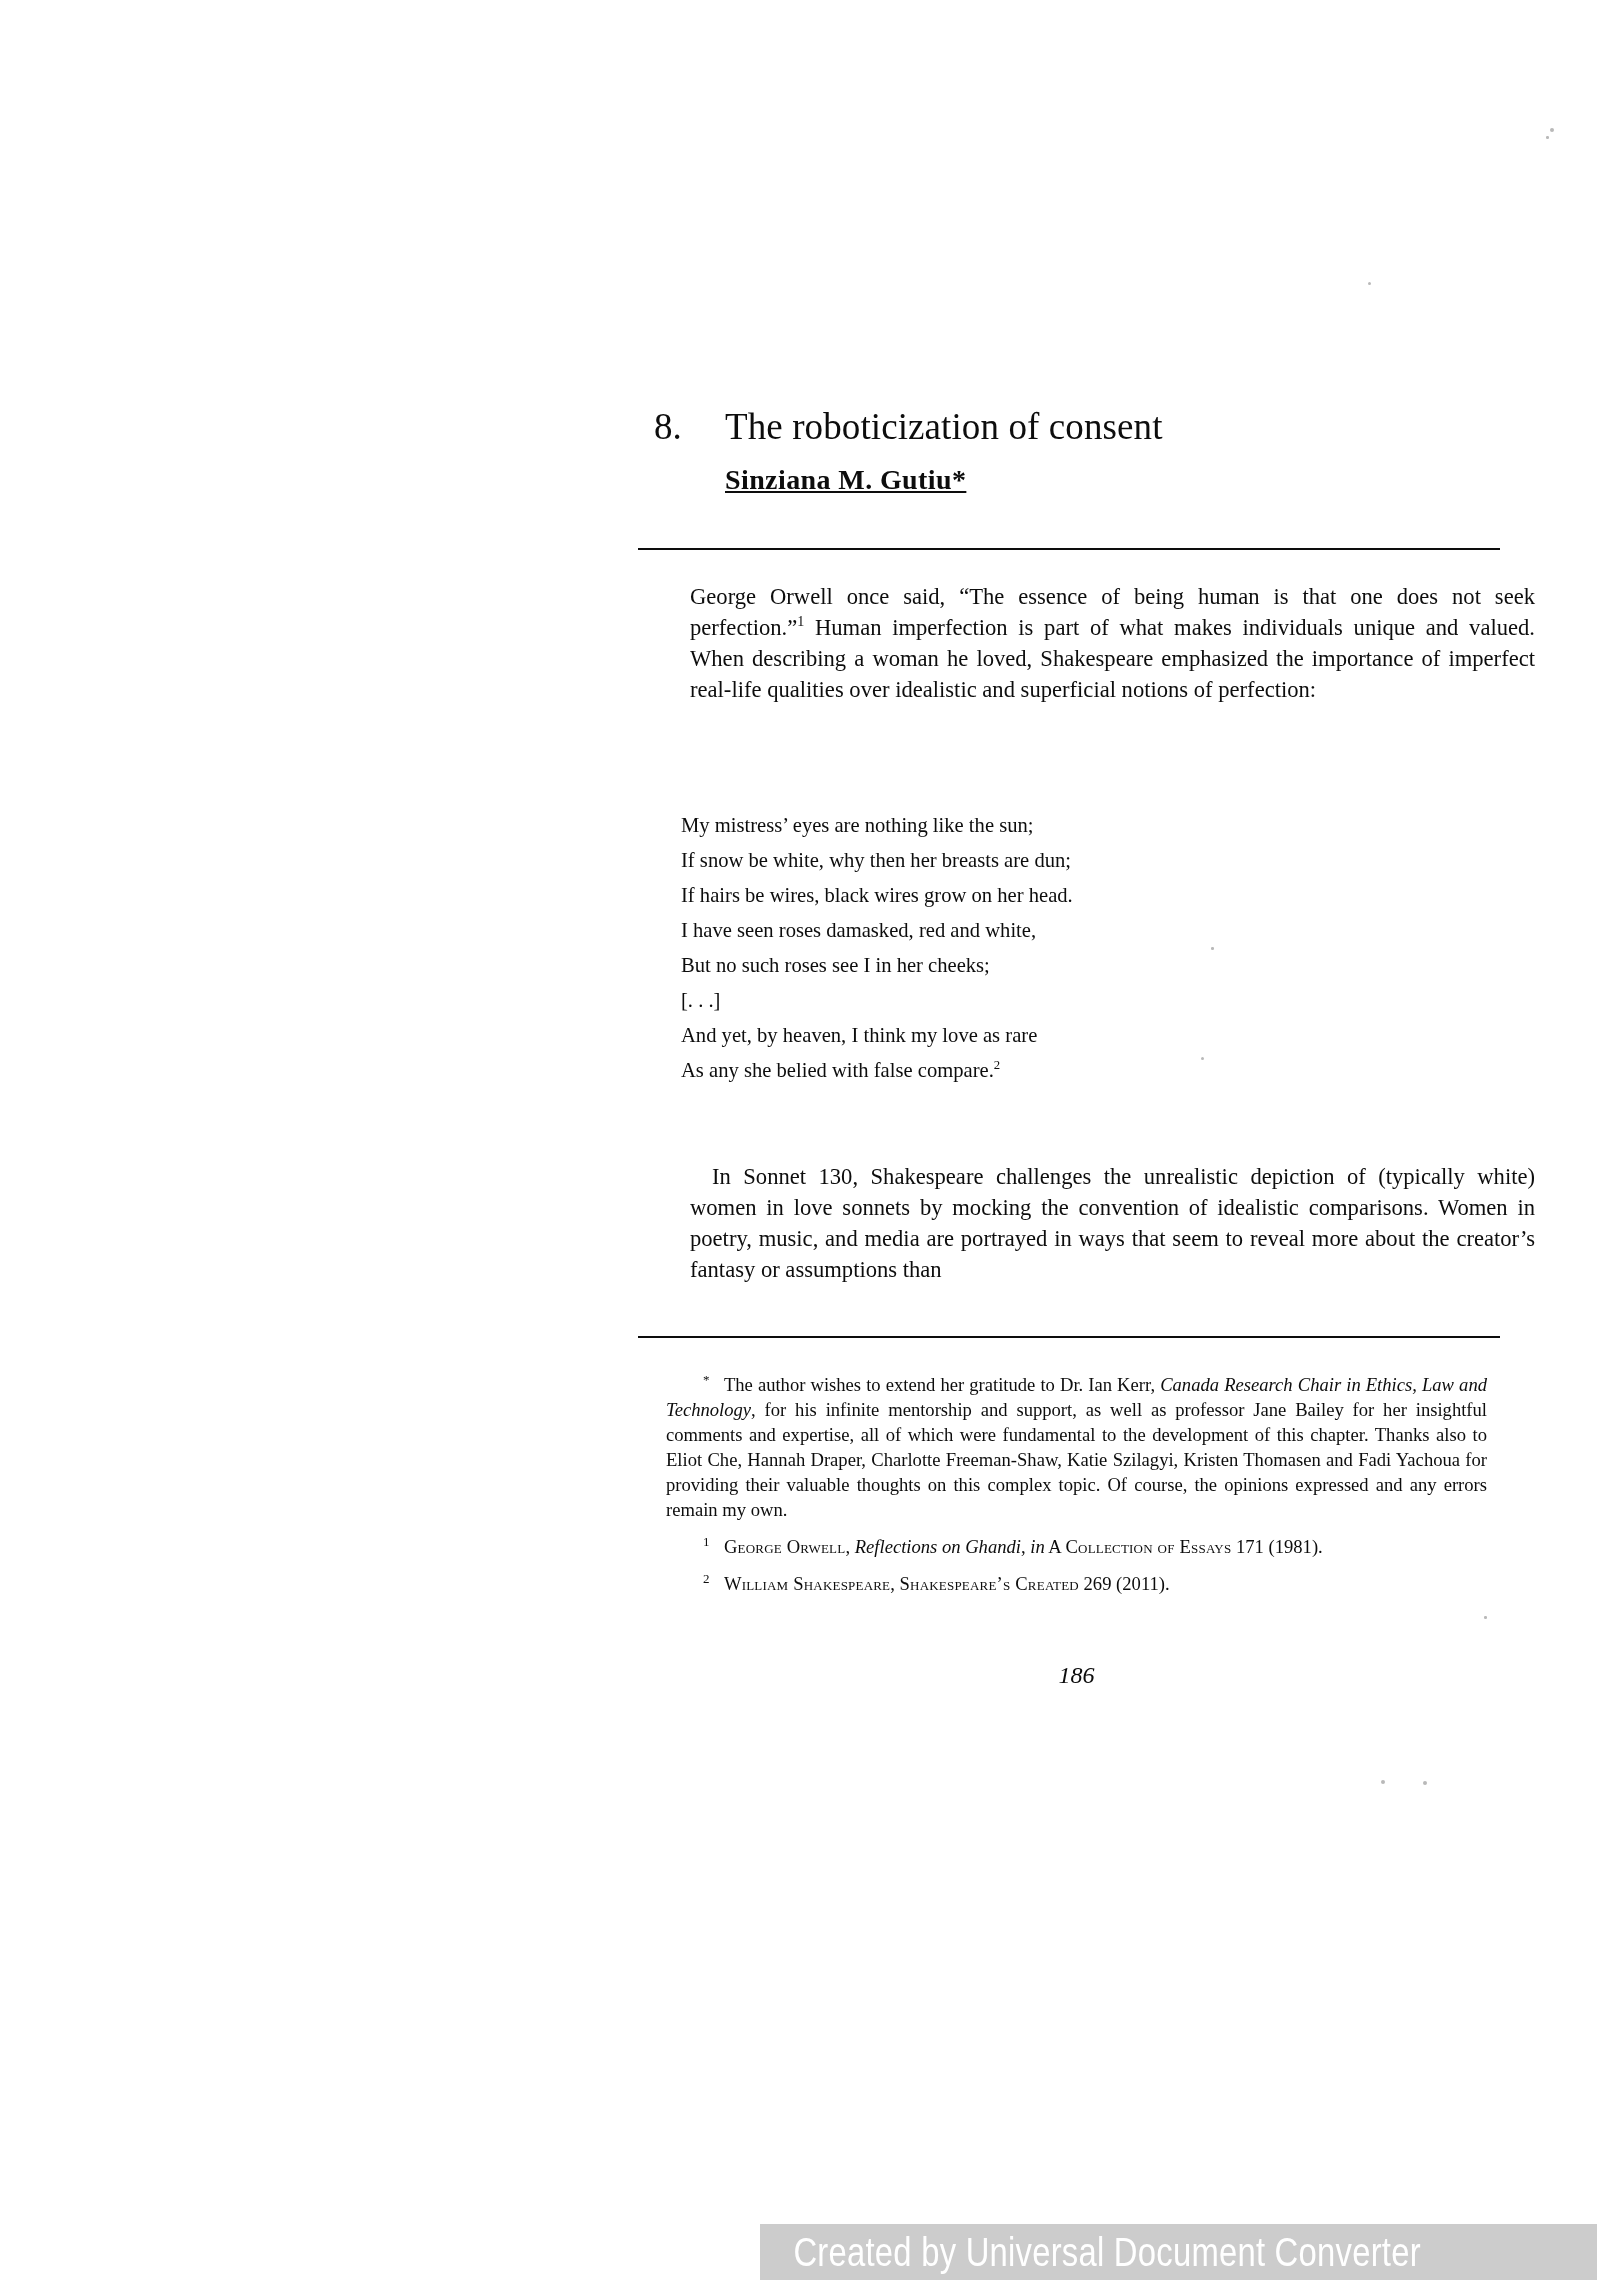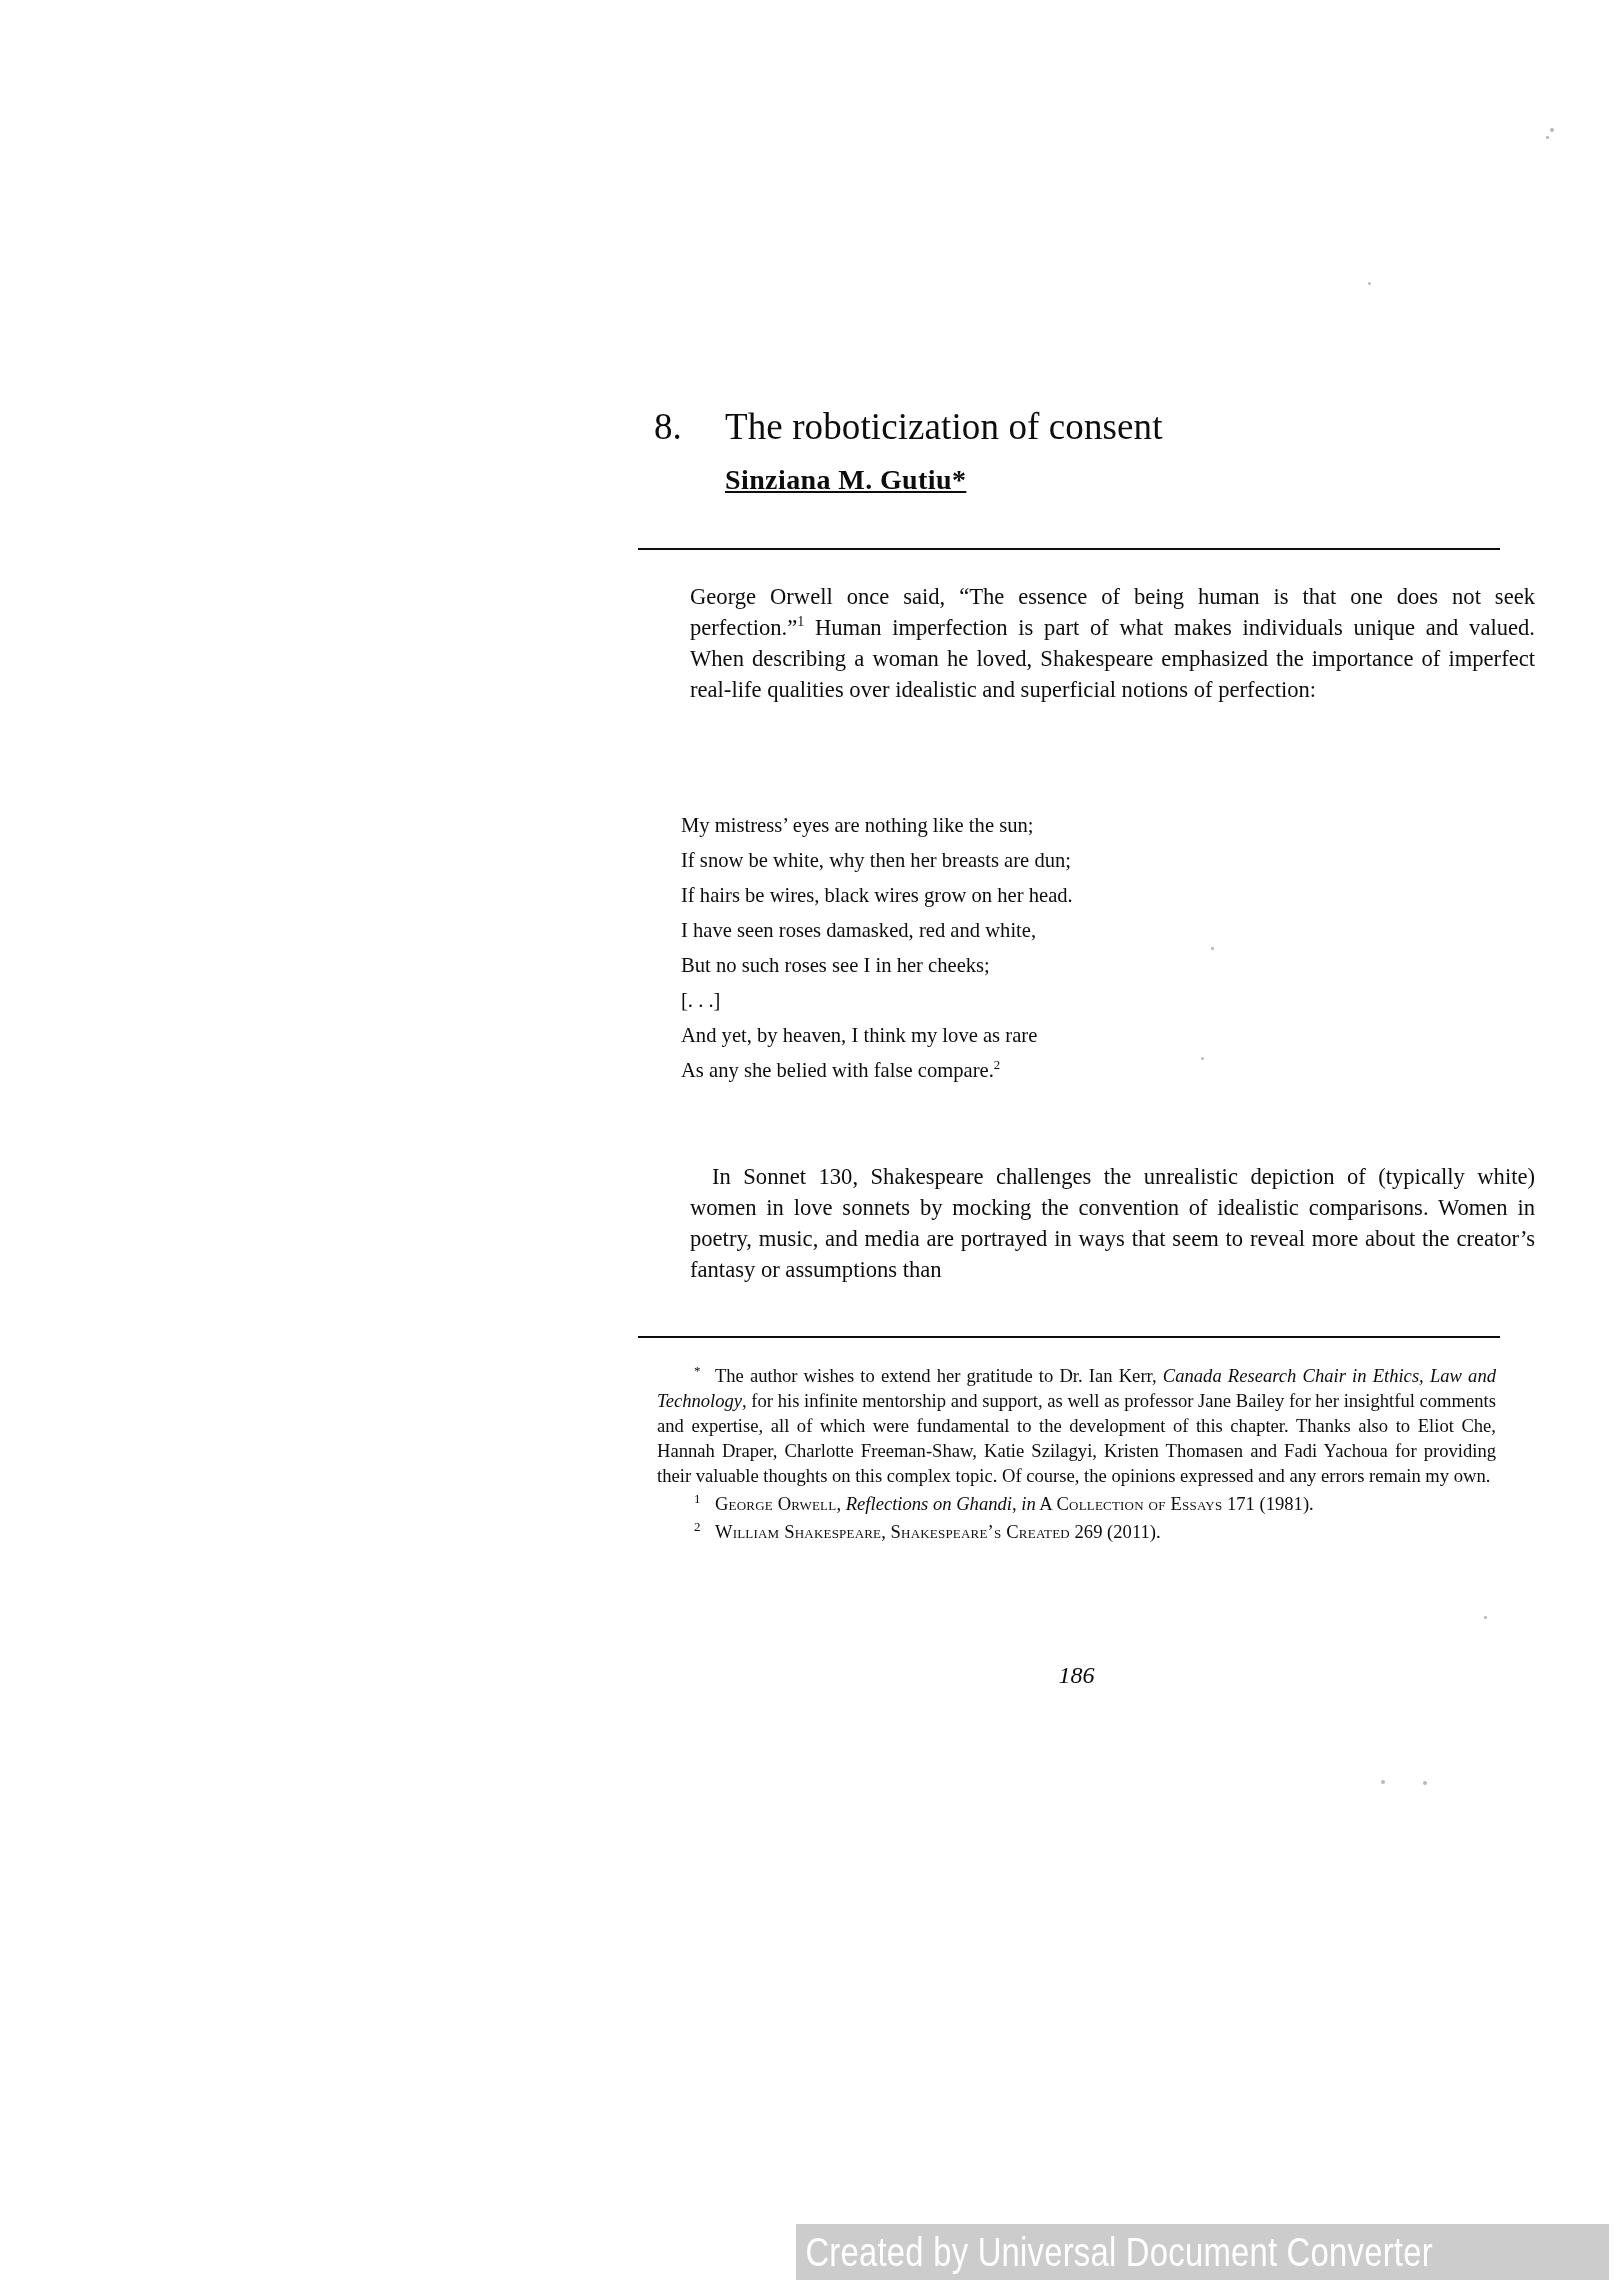--- a/index.html
+++ b/index.html
@@ -112,21 +112,21 @@
   
   .footnotes {
     position: absolute;
     left: 654px;
     top: 1360px;
     width: 845px;
     font-size: 18.6px;
     line-height: 25px;
     text-align: justify;
   }
-  .footnotes p { margin: 3px; }
+  .footnotes p { margin: 12px; }
   .fn-marker {
     font-size: 0.70em;
     vertical-align: super;
     line-height: 0;
   }
   .fn-star-indent  { padding-left: 0; text-indent: 37px; }
   .fn-num-indent   { text-indent: 37px; }
   .sc {
     font-variant: small-caps;
     letter-spacing: 0.2px;
@@ -148,29 +148,30 @@
   
   .speck {
     position: absolute;
     background: #b9b9b9;
     border-radius: 50%;
   }
 
   
   .watermark {
     position: absolute;
-    left: 796px;
+    left: 760px;
     top: 2224px;
     width: 813px;
     height: 56px;
     background: #cccccc;
     display: flex;
     align-items: center;
     justify-content: flex-start;
     overflow: hidden;
+    padding-left: 24px;
   }
   .watermark-text {
     color: #ffffff;
     font-family: "Liberation Sans", "DejaVu Sans", sans-serif;
     font-size: 41px;
     line-height: 1;
     letter-spacing: 0.3px;
     transform: scaleX(0.80);
     transform-origin: left center;
     white-space: nowrap;

